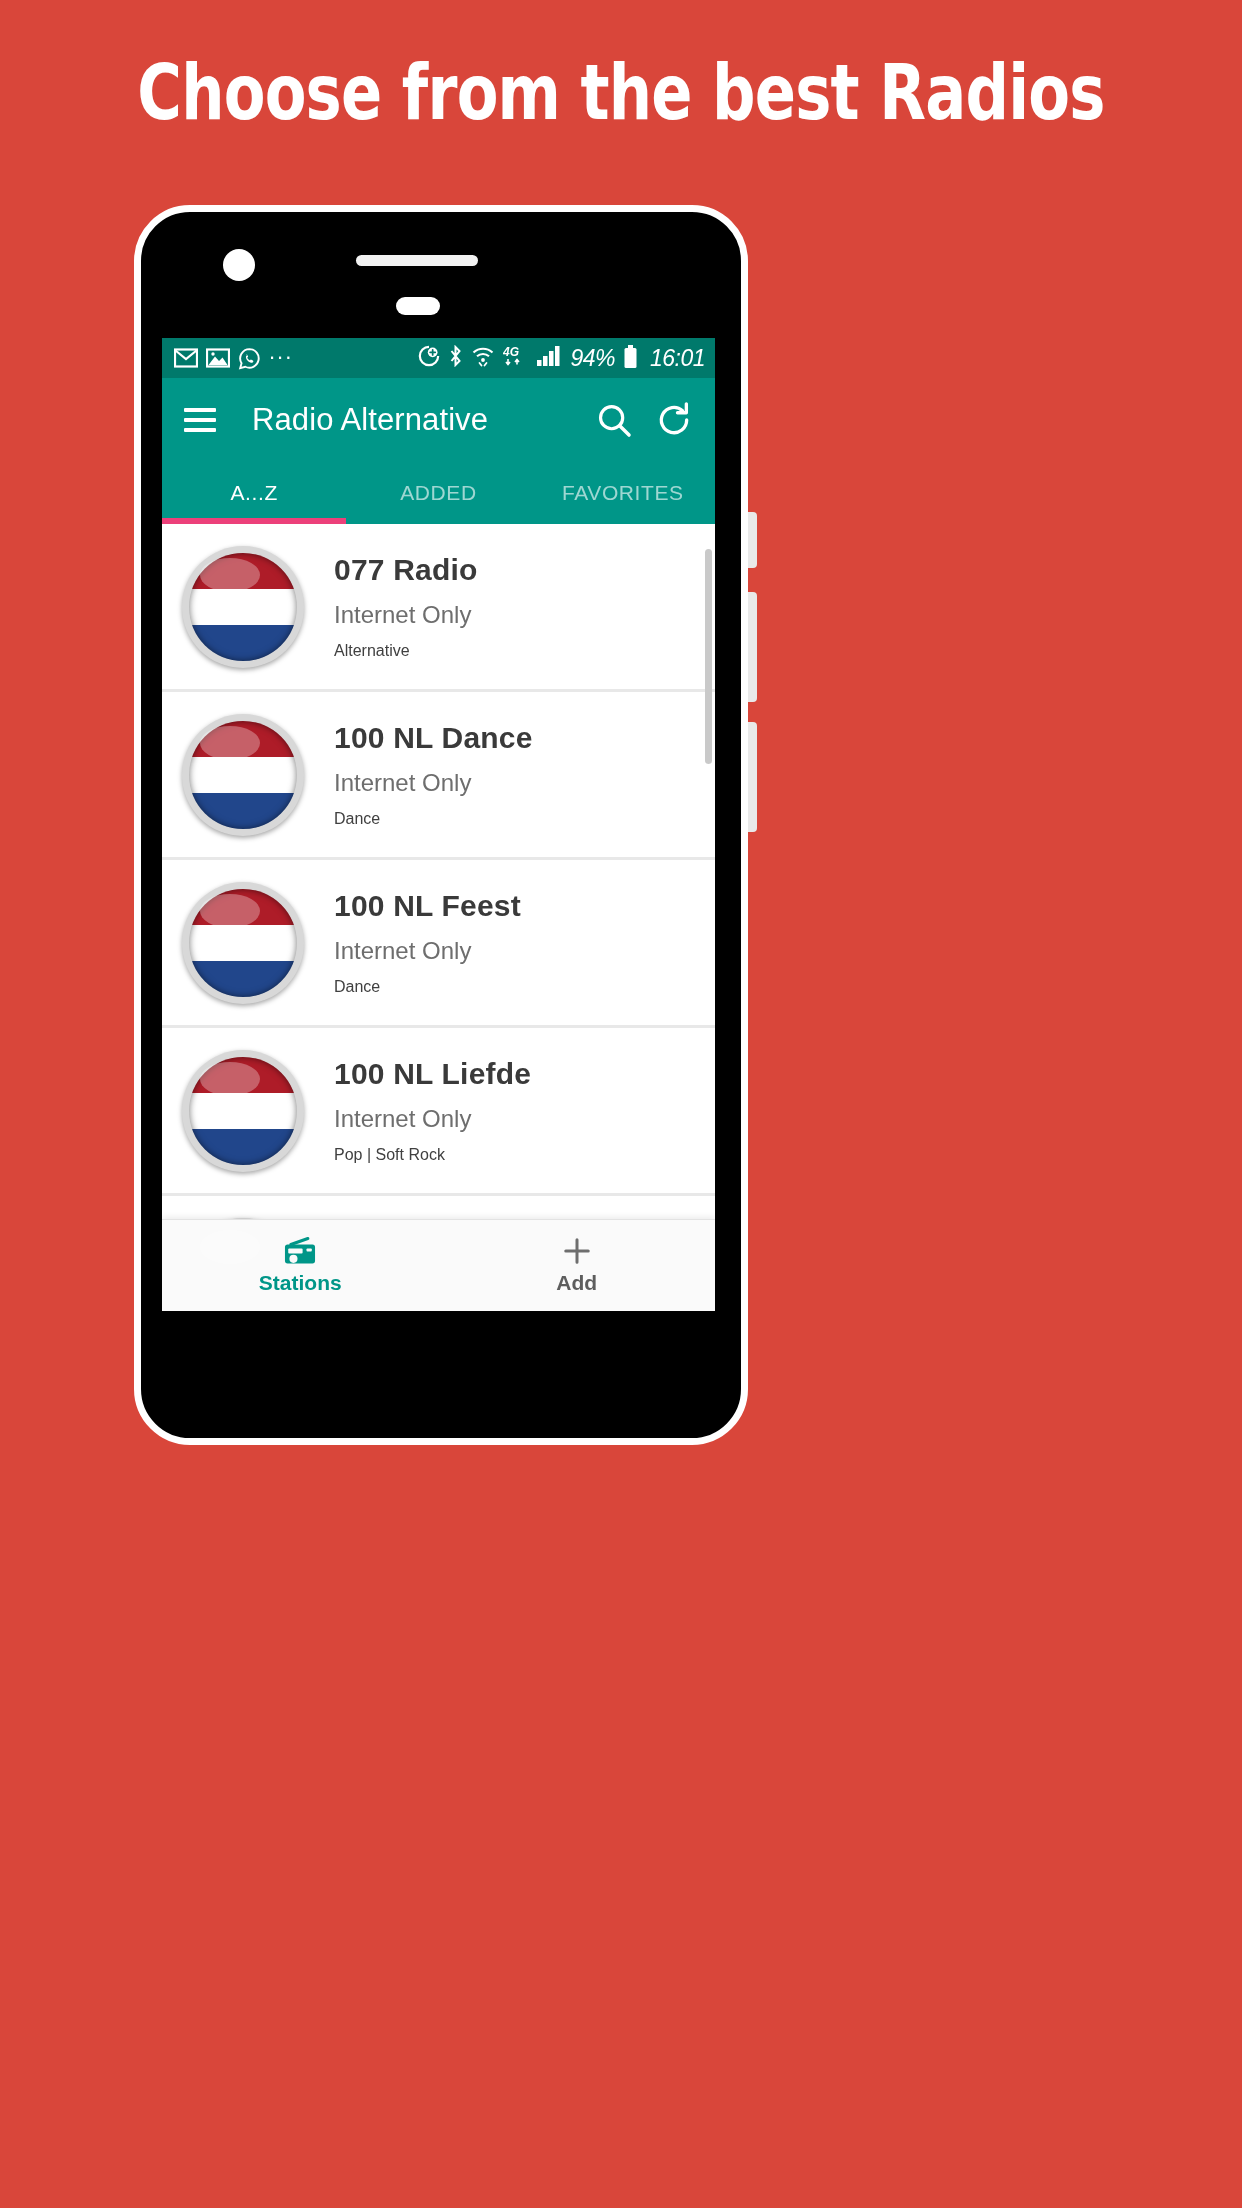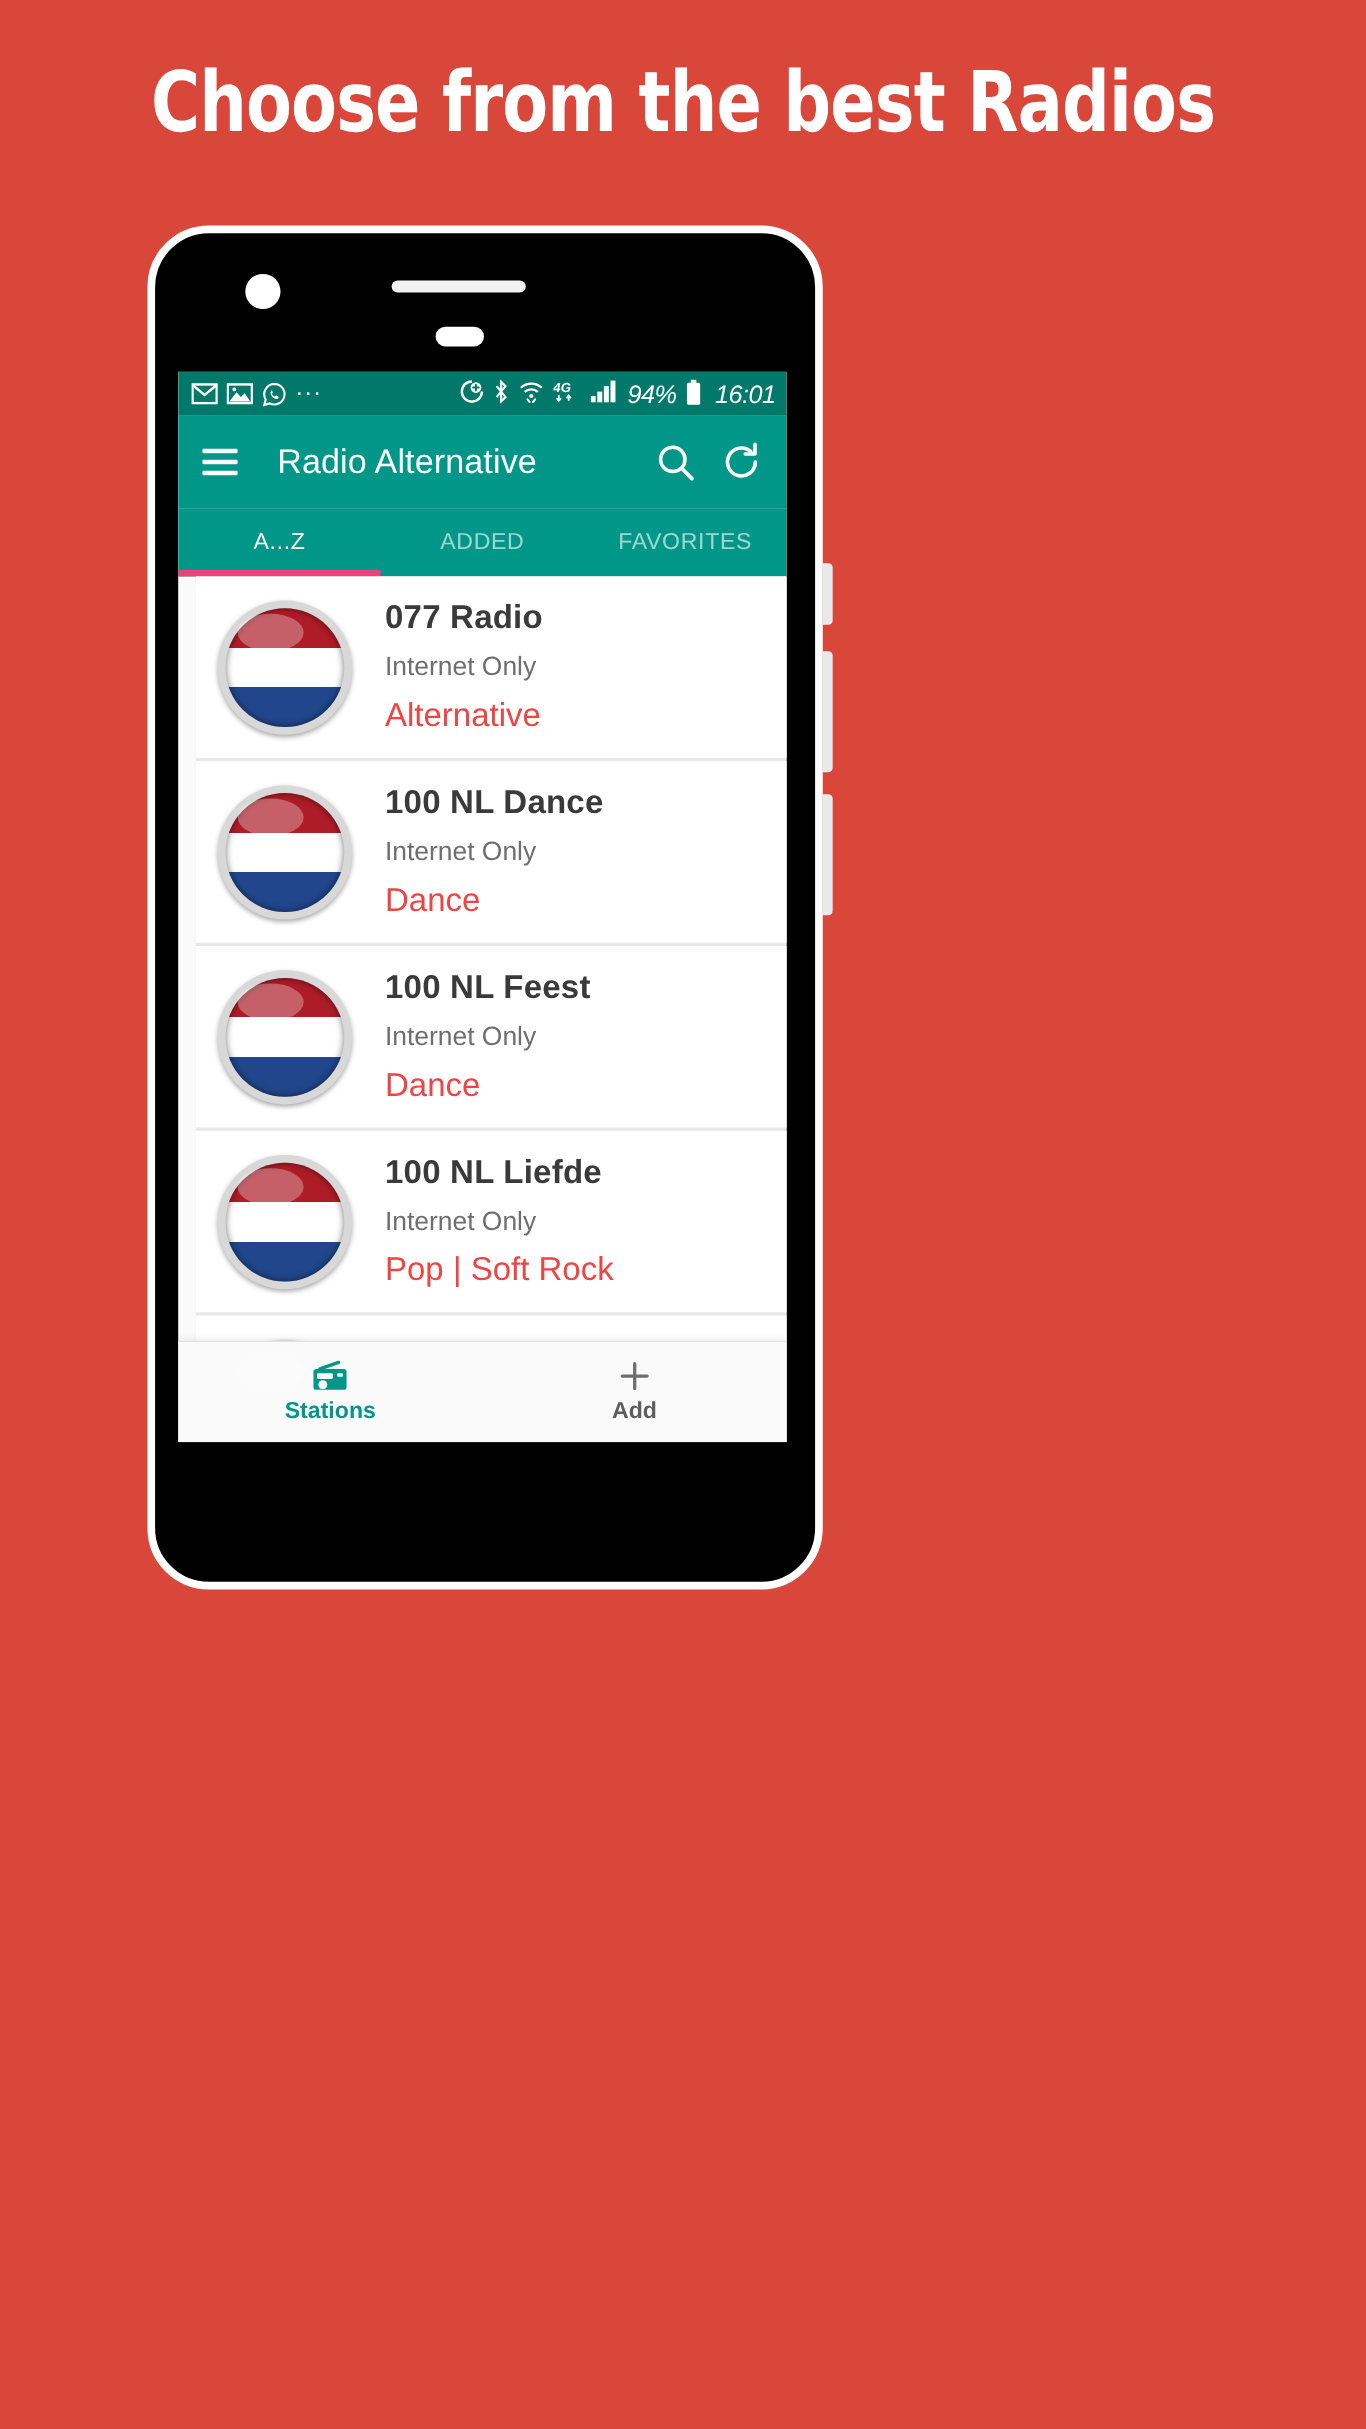--- a/index.html
+++ b/index.html
@@ -137,21 +137,21 @@
     position: absolute;
     bottom: 0; left: 0;
     width: 33.33%;
     height: 6px;
     background: #ec407a;
   }
 
   
   .list {
     position: absolute;
-    top: 186px; left: 16px;
+    top: 186px; left: 0;
     width: 553px;
     bottom: 0;
     background: #e8e8e8;
     overflow: hidden;
   }
   .row {
     background: #ffffff;
     height: 165px;
     margin-bottom: 3px;
     display: flex;
@@ -191,21 +191,21 @@
   .rowtext { margin-left: 30px; }
   .r-name {
     font-size: 30px; font-weight: 700;
     color: #3a3a3a; letter-spacing: 0.2px;
     margin-bottom: 14px;
   }
   .r-sub {
     font-size: 24px; color: #6e6e6e;
     margin-bottom: 13px;
   }
-  .r-genre { font-size: 30px; color: #ef4444; }
+  .r-genre { font-size: 16px; color: #404040; }
 
   
   .scroll-thumb {
     position: absolute;
     right: 3px; top: 25px;
     width: 7px; height: 215px;
     background: #c9c9c9;
     border-radius: 4px;
   }
 

